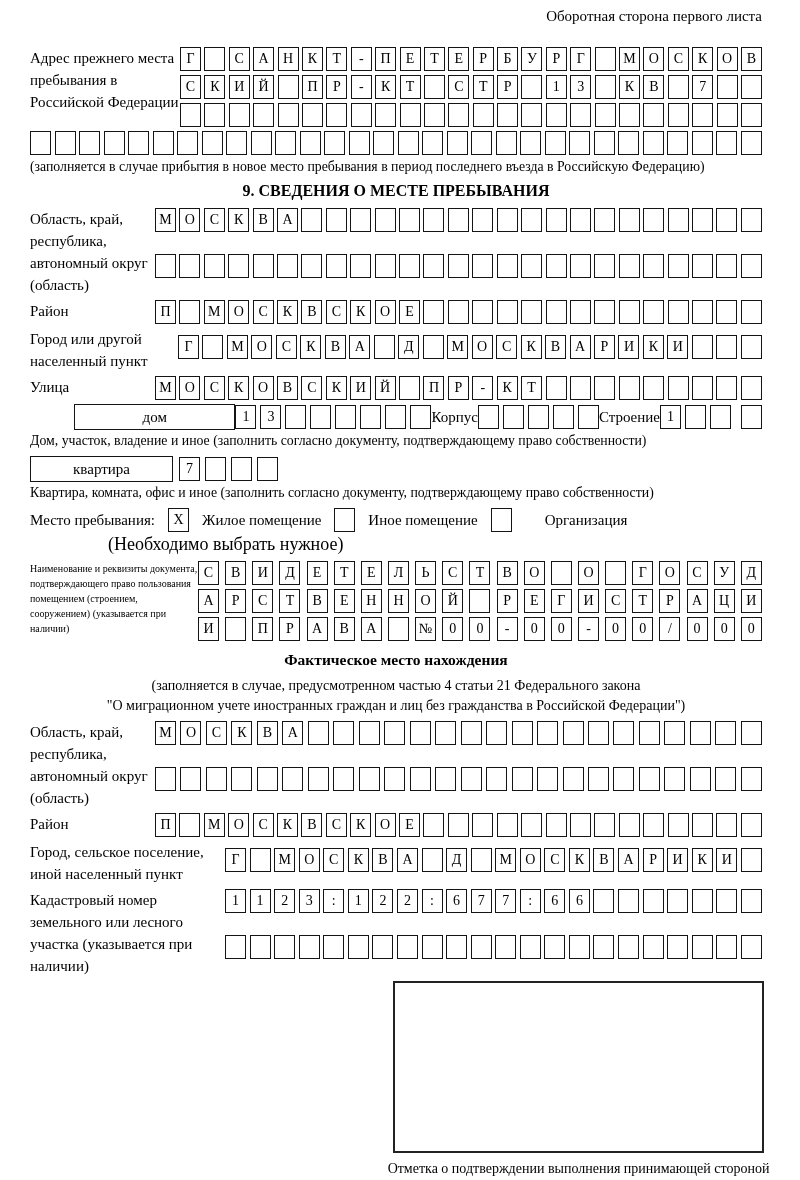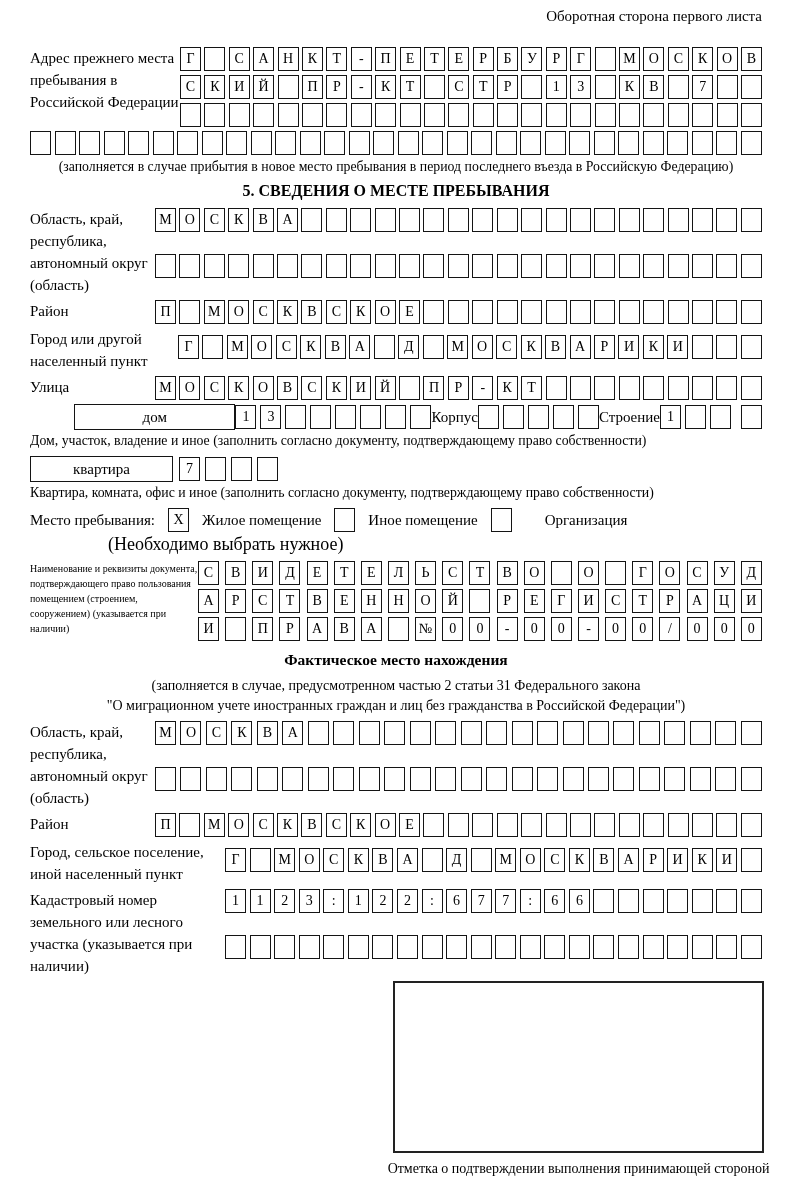--- a/index.html
+++ b/index.html
@@ -14,21 +14,21 @@
   .lw148{width:148px;}
   .lw168{width:168px;font-size:10px;line-height:15px;}
   .lw195{width:195px;}
 
   .cells{display:flex;justify-content:space-between;flex:1;min-width:0;}
   .cellcol{flex:1;display:flex;flex-direction:column;gap:4px;min-width:0;}
   .cell{width:21px;height:24px;border:1.6px solid #141414;box-sizing:border-box;
         display:flex;align-items:center;justify-content:center;font-size:14px;flex-shrink:0;background:#fff;}
   .cells-inline{display:flex;gap:4px;}
   .fullrow{margin-bottom:4px;}
-  .note{text-align:center;font-size:13.8px;margin:1px 0 7px;}
+  .note{text-align:left;font-size:13.8px;margin:1px 0 7px;}
   .sec-title{text-align:center;font-weight:bold;font-size:16px;margin:6px 0 8px;}
   .sub-title{text-align:center;font-weight:bold;font-size:15.5px;margin:10px 0 8px;}
   .centered-note{text-align:center;font-size:14px;line-height:18px;margin-bottom:2px;}
 
   .house-row{display:flex;justify-content:space-between;align-items:center;margin-bottom:3px;margin-left:44px;}
   .wide-box{border:1.6px solid #141414;height:26px;box-sizing:border-box;display:flex;align-items:center;justify-content:center;}
   .w170{width:170px;}
   .w143{width:143px;}
   .inline-label{white-space:nowrap;}
   .gap-left{margin-left:10px;}
@@ -162,21 +162,21 @@
       <div class="cell"></div>
       <div class="cell"></div>
       <div class="cell"></div>
       <div class="cell"></div>
       <div class="cell"></div>
       <div class="cell"></div>
       <div class="cell"></div>
     </div>
   <div class="note">(заполняется в случае прибытия в новое место пребывания в период последнего въезда в Российскую Федерацию)</div>
 
-  <div class="sec-title">5. СВЕДЕНИЯ О МЕСТЕ ПРЕБЫВАНИЯ</div>
+  <div class="sec-title">9. СВЕДЕНИЯ О МЕСТЕ ПРЕБЫВАНИЯ</div>
 
   <div class="frow">
     <div class="flabel lw125">Область, край, республика, автономный округ (область)</div>
     <div class="cellcol">
       <div class="cells">
           <div class="cell">М</div>
           <div class="cell">О</div>
           <div class="cell">С</div>
           <div class="cell">К</div>
           <div class="cell">В</div>
@@ -452,21 +452,21 @@
           <div class="cell">0</div>
           <div class="cell">/</div>
           <div class="cell">0</div>
           <div class="cell">0</div>
           <div class="cell">0</div>
         </div>
     </div>
   </div>
 
   <div class="sub-title">Фактическое место нахождения</div>
-  <div class="centered-note">(заполняется в случае, предусмотренном частью 2 статьи 31 Федерального закона</div>
+  <div class="centered-note">(заполняется в случае, предусмотренном частью 4 статьи 21 Федерального закона</div>
   <div class="centered-note" style="margin-bottom:6px;">"О миграционном учете иностранных граждан и лиц без гражданства в Российской Федерации")</div>
 
   <div class="frow">
     <div class="flabel lw125">Область, край, республика, автономный округ (область)</div>
     <div class="cellcol">
       <div class="cells">
           <div class="cell">М</div>
           <div class="cell">О</div>
           <div class="cell">С</div>
           <div class="cell">К</div>

